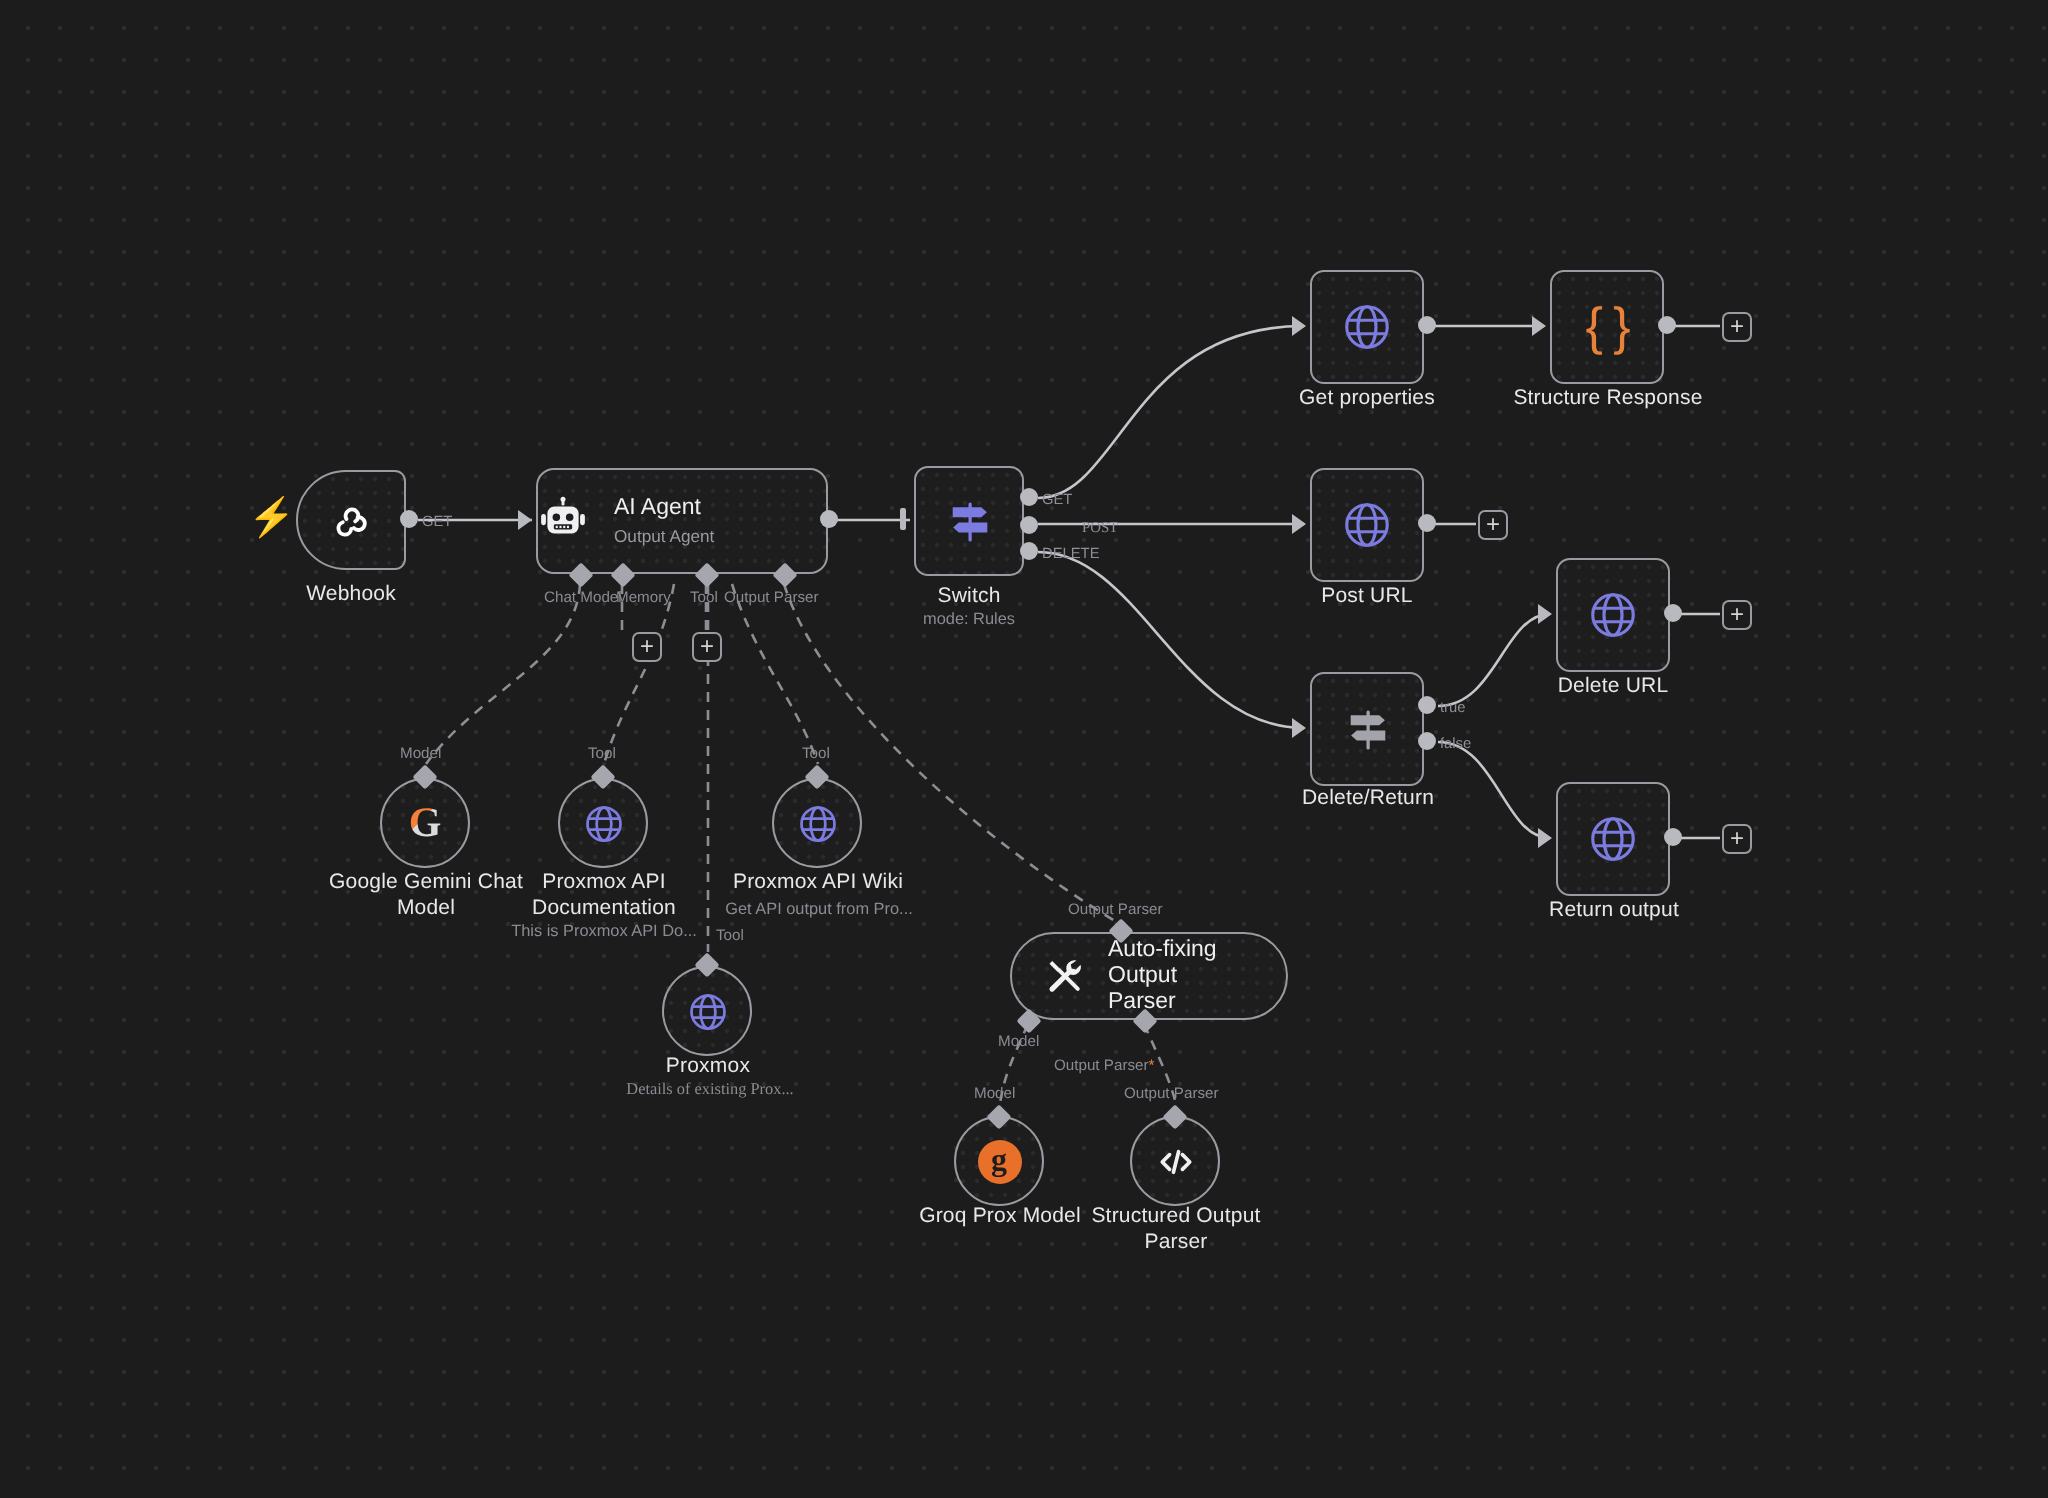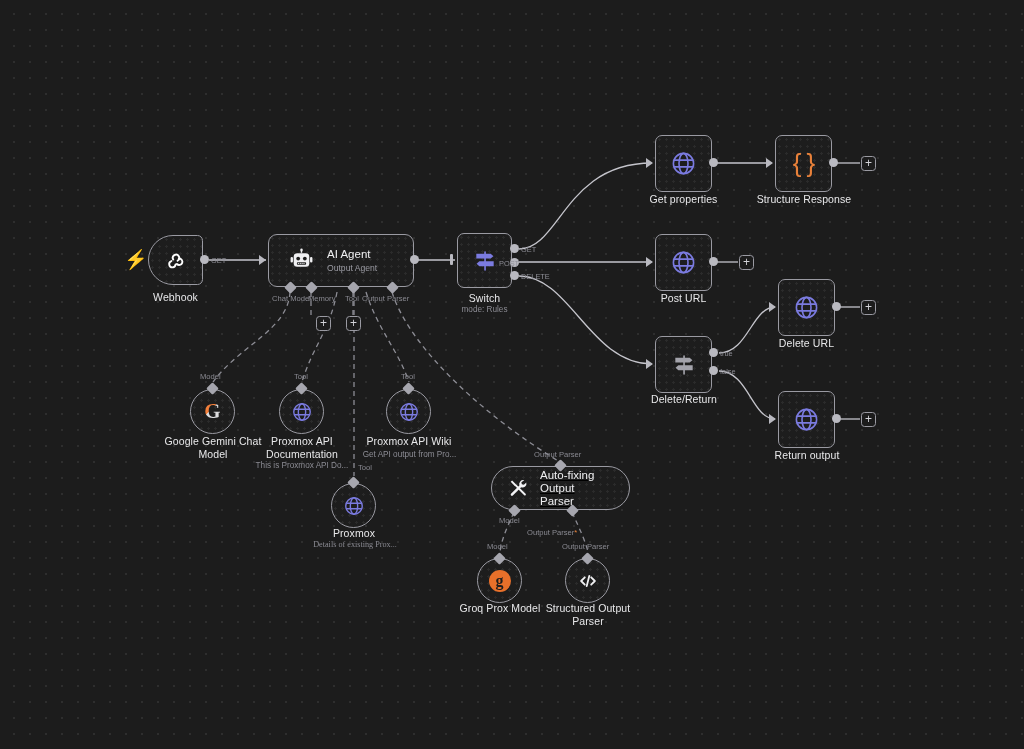--- a/index.html
+++ b/index.html
@@ -24,21 +24,21 @@
     position: absolute;
     background-color: #1d1d1d;
     background-image: radial-gradient(circle, #2b2b2b 1px, transparent 1.1px);
     background-size: 7px 7px;
     border: 1.3px solid #9a9aa2;
     border-radius: 7px;
     display: flex; align-items: center; justify-content: center;
     z-index: 5;
   }
   .node.trigger { border-top-left-radius: 32px; border-bottom-left-radius: 32px; }
-  .node.wide { justify-content: flex-start; padding-left: 20px; gap: 13px; border-radius: 9px; }
+  .node.wide { justify-content: flex-start; padding-left: 0; gap: 13px; border-radius: 9px; }
   .node.pill { border-radius: 26px; justify-content: flex-start; padding-left: 16px; gap: 11px; }
   .node.round { border-radius: 50%; }
 
   .nlabel {
     position: absolute;
     text-align: center;
     color: #e8e8ea;
     font-size: 10.5px;
     line-height: 12.5px;
     letter-spacing: .1px;
@@ -228,21 +228,21 @@
         <rect x="11.3" y="3" width="1.5" height="18" rx="0.7"></rect>
         <path d="M4 5.2 h13.2 l2.6 2.3 -2.6 2.3 H4 z"></path>
         <path d="M20 12.2 H6.8 l-2.6 2.3 2.6 2.3 H20 z"></path>
       </svg>
     </span>
   </div>
   <div class="port" style="left:510px; top:244px;"></div>
   <div class="port" style="left:510px; top:258px;"></div>
   <div class="port" style="left:510px; top:271px;"></div>
   <div class="portlabel" style="left:521px; top:245px;">GET</div>
-  <div class="portlabel" style="left:499px; top:259px;">POST</div>
+  <div class="portlabel" style="left:541px; top:259px;font-family:Liberation Serif, serif;">POST</div>
   <div class="portlabel" style="left:521px; top:272px;">DELETE</div>
   <div class="nlabel" style="left:442px; top:292px; width:85px;">Switch</div>
   <div class="nsub" style="left:442px; top:305px; width:85px;">mode: Rules</div>
 
   <div class="inarrow" style="left:646px; top:158px;"></div>
   <div class="node" style="left:655px; top:135px; width:57px; height:57px;">
     <span class="icon">
       <svg width="27" height="27" viewBox="0 0 24 24" fill="none" stroke="#7b7be0" stroke-width="1.4">
         <circle cx="12" cy="12" r="9"></circle>
         <ellipse cx="12" cy="12" rx="4" ry="9"></ellipse>
@@ -373,21 +373,21 @@
         <ellipse cx="12" cy="12" rx="4" ry="9"></ellipse>
         <path d="M3.4 9 h17.2 M3.4 15 h17.2"></path>
       </svg>
     </span>
   </div>
   <div class="nlabel" style="left:313px; top:527px; width:82px;">Proxmox</div>
   <div class="nsub" style="left:300px; top:540px; width:110px;font-family:Liberation Serif, serif;">Details of existing Prox...</div>
 
   <div class="diamond" style="left:556px; top:461px;"></div>
   <div class="dlabel" style="left:534px; top:450px;">Output Parser</div>
-  <div class="node pill" style="left:491px; top:466px; width:139px; height:44px;text-decoration:underline;">
+  <div class="node pill" style="left:505px; top:466px; width:139px; height:44px;">
     <span class="icon">
       <svg width="21" height="21" viewBox="0 0 24 24" fill="#f2f2f4">
         <path d="M3.1 4.4 L4.7 2.8 l4.6 4.6 -1.6 1.6 z"></path>
         <path d="M7.5 8.6 L9.1 7 l11 11 a1.1 1.1 0 0 1 -1.6 1.6 z"></path>
         <path d="M18.6 2.6 a4.6 4.6 0 0 0 -5.6 5.9 L3.4 18 a1.5 1.5 0 0 0 2.1 2.1 l9.5 -9.5 a4.6 4.6 0 0 0 5.9 -5.6 l-2.7 2.7 -2.4 -0.5 -0.5 -2.4 z"></path>
       </svg>
     </span>
     <span class="ntitle" style="white-space:pre-line;">Auto-fixing Output
 Parser</span>
   </div>

